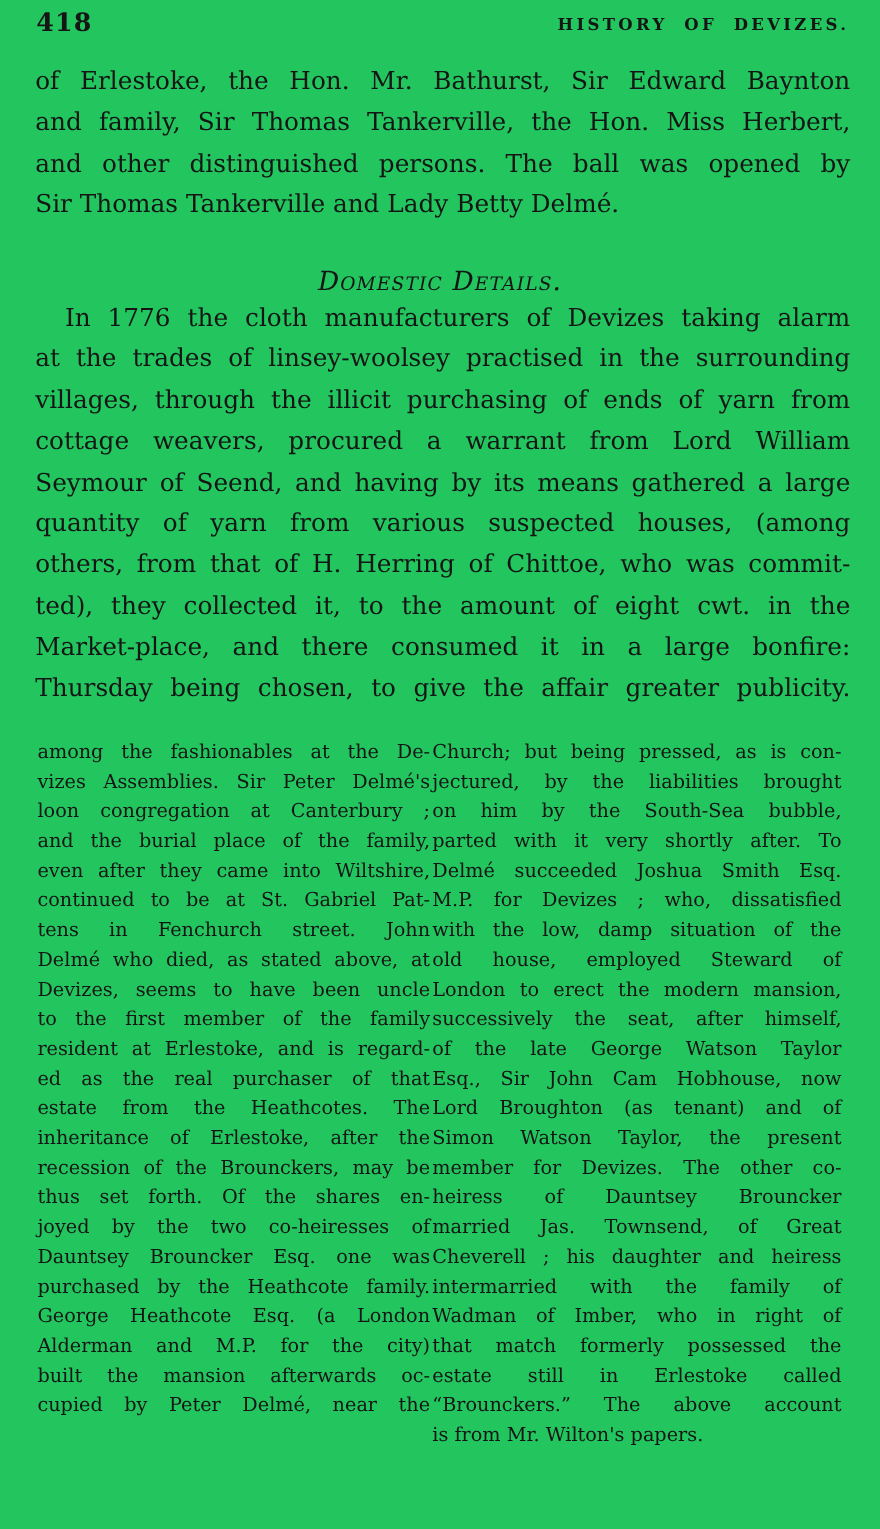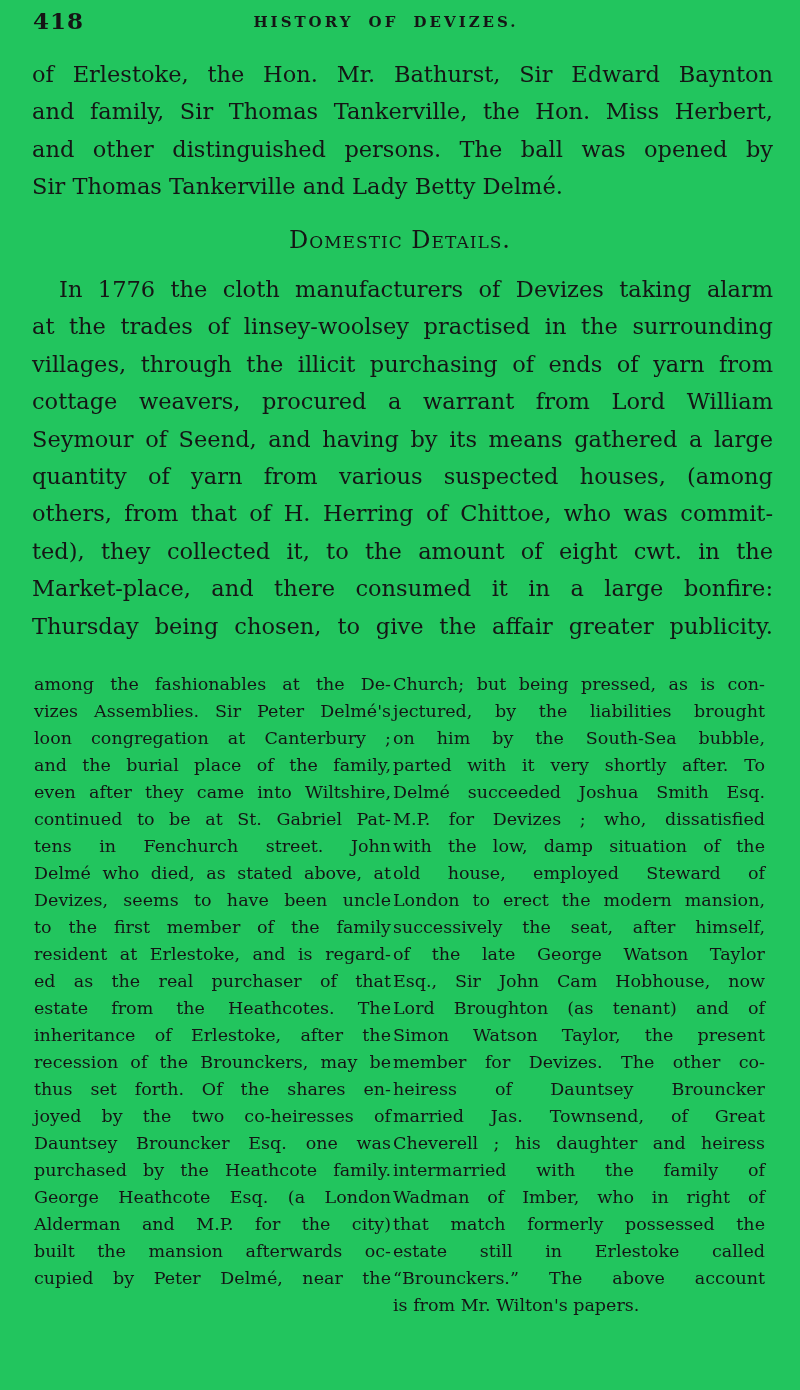--- a/index.html
+++ b/index.html
@@ -22,21 +22,21 @@
     top: 7px;
     font-size: 23px;
     font-weight: 600;
     letter-spacing: 1px;
   }
   .running-title {
     position: absolute;
     left: 0;
     top: 13px;
     width: 772px;
-    text-align: center;
+    text-align: right;
     font-size: 15px;
     font-weight: 600;
     letter-spacing: 3px;
     word-spacing: 7px;
   }
   .para {
     position: absolute;
     left: 32px;
     width: 741px;
     font-size: 22.5px;
@@ -44,27 +44,28 @@
   .para .tline {
     line-height: 37.4px;
     text-align: justify;
     text-align-last: justify;
     text-justify: inter-word;
   }
   .opening { top: 56px; }
   .domestic { top: 271px; }
   .section-heading {
     position: absolute;
-    top: 226px;
+    top: 242px;
     left: 0;
     width: 800px;
     text-align: center;
     font-variant: small-caps;
     font-size: 24px;
     letter-spacing: 1px;
+    font-style: italic;
   }
   .footnotes {
     position: absolute;
     left: 34px;
     top: 671px;
     width: 746px;
     display: flex;
     gap: 2px;
     font-size: 17.5px;
   }

